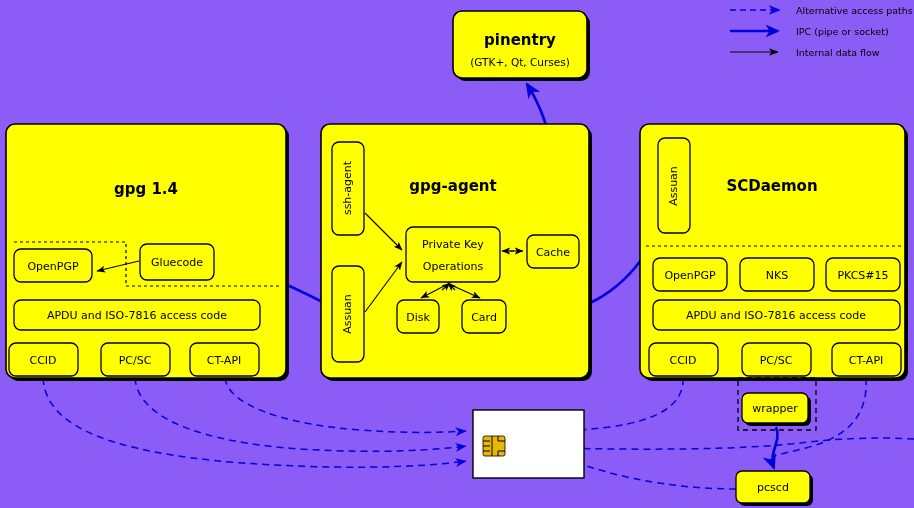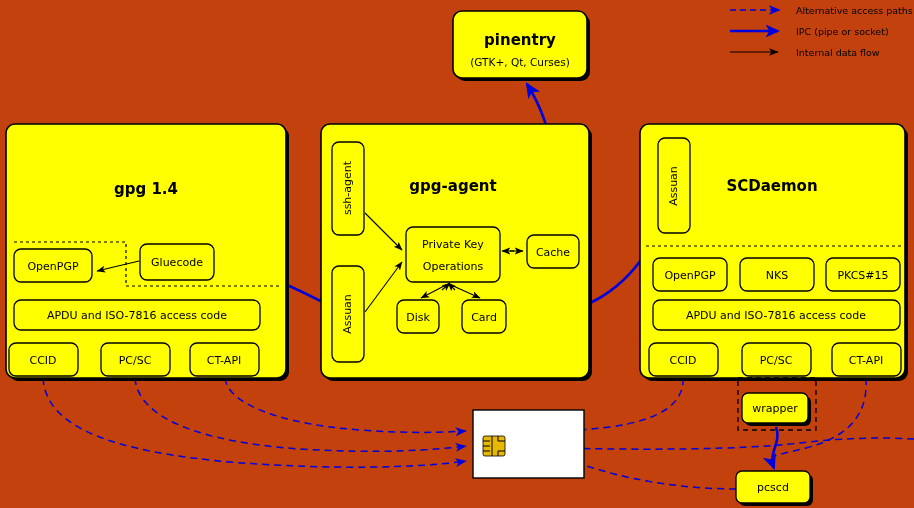--- a/index.html
+++ b/index.html
@@ -5,21 +5,21 @@
 <style>
   html, body {
     margin: 0;
     padding: 0;
     background: #ffffff;
   }
   #canvas {
     position: relative;
     width: 914px;
     height: 508px;
-    background: #c2410c;
+    background: #8b5cf6;
     font-family: "DejaVu Sans", "Liberation Sans", sans-serif;
     overflow: hidden;
   }
   svg.layer {
     position: absolute;
     left: 0;
     top: 0;
     width: 914px;
     height: 508px;
     overflow: visible;

